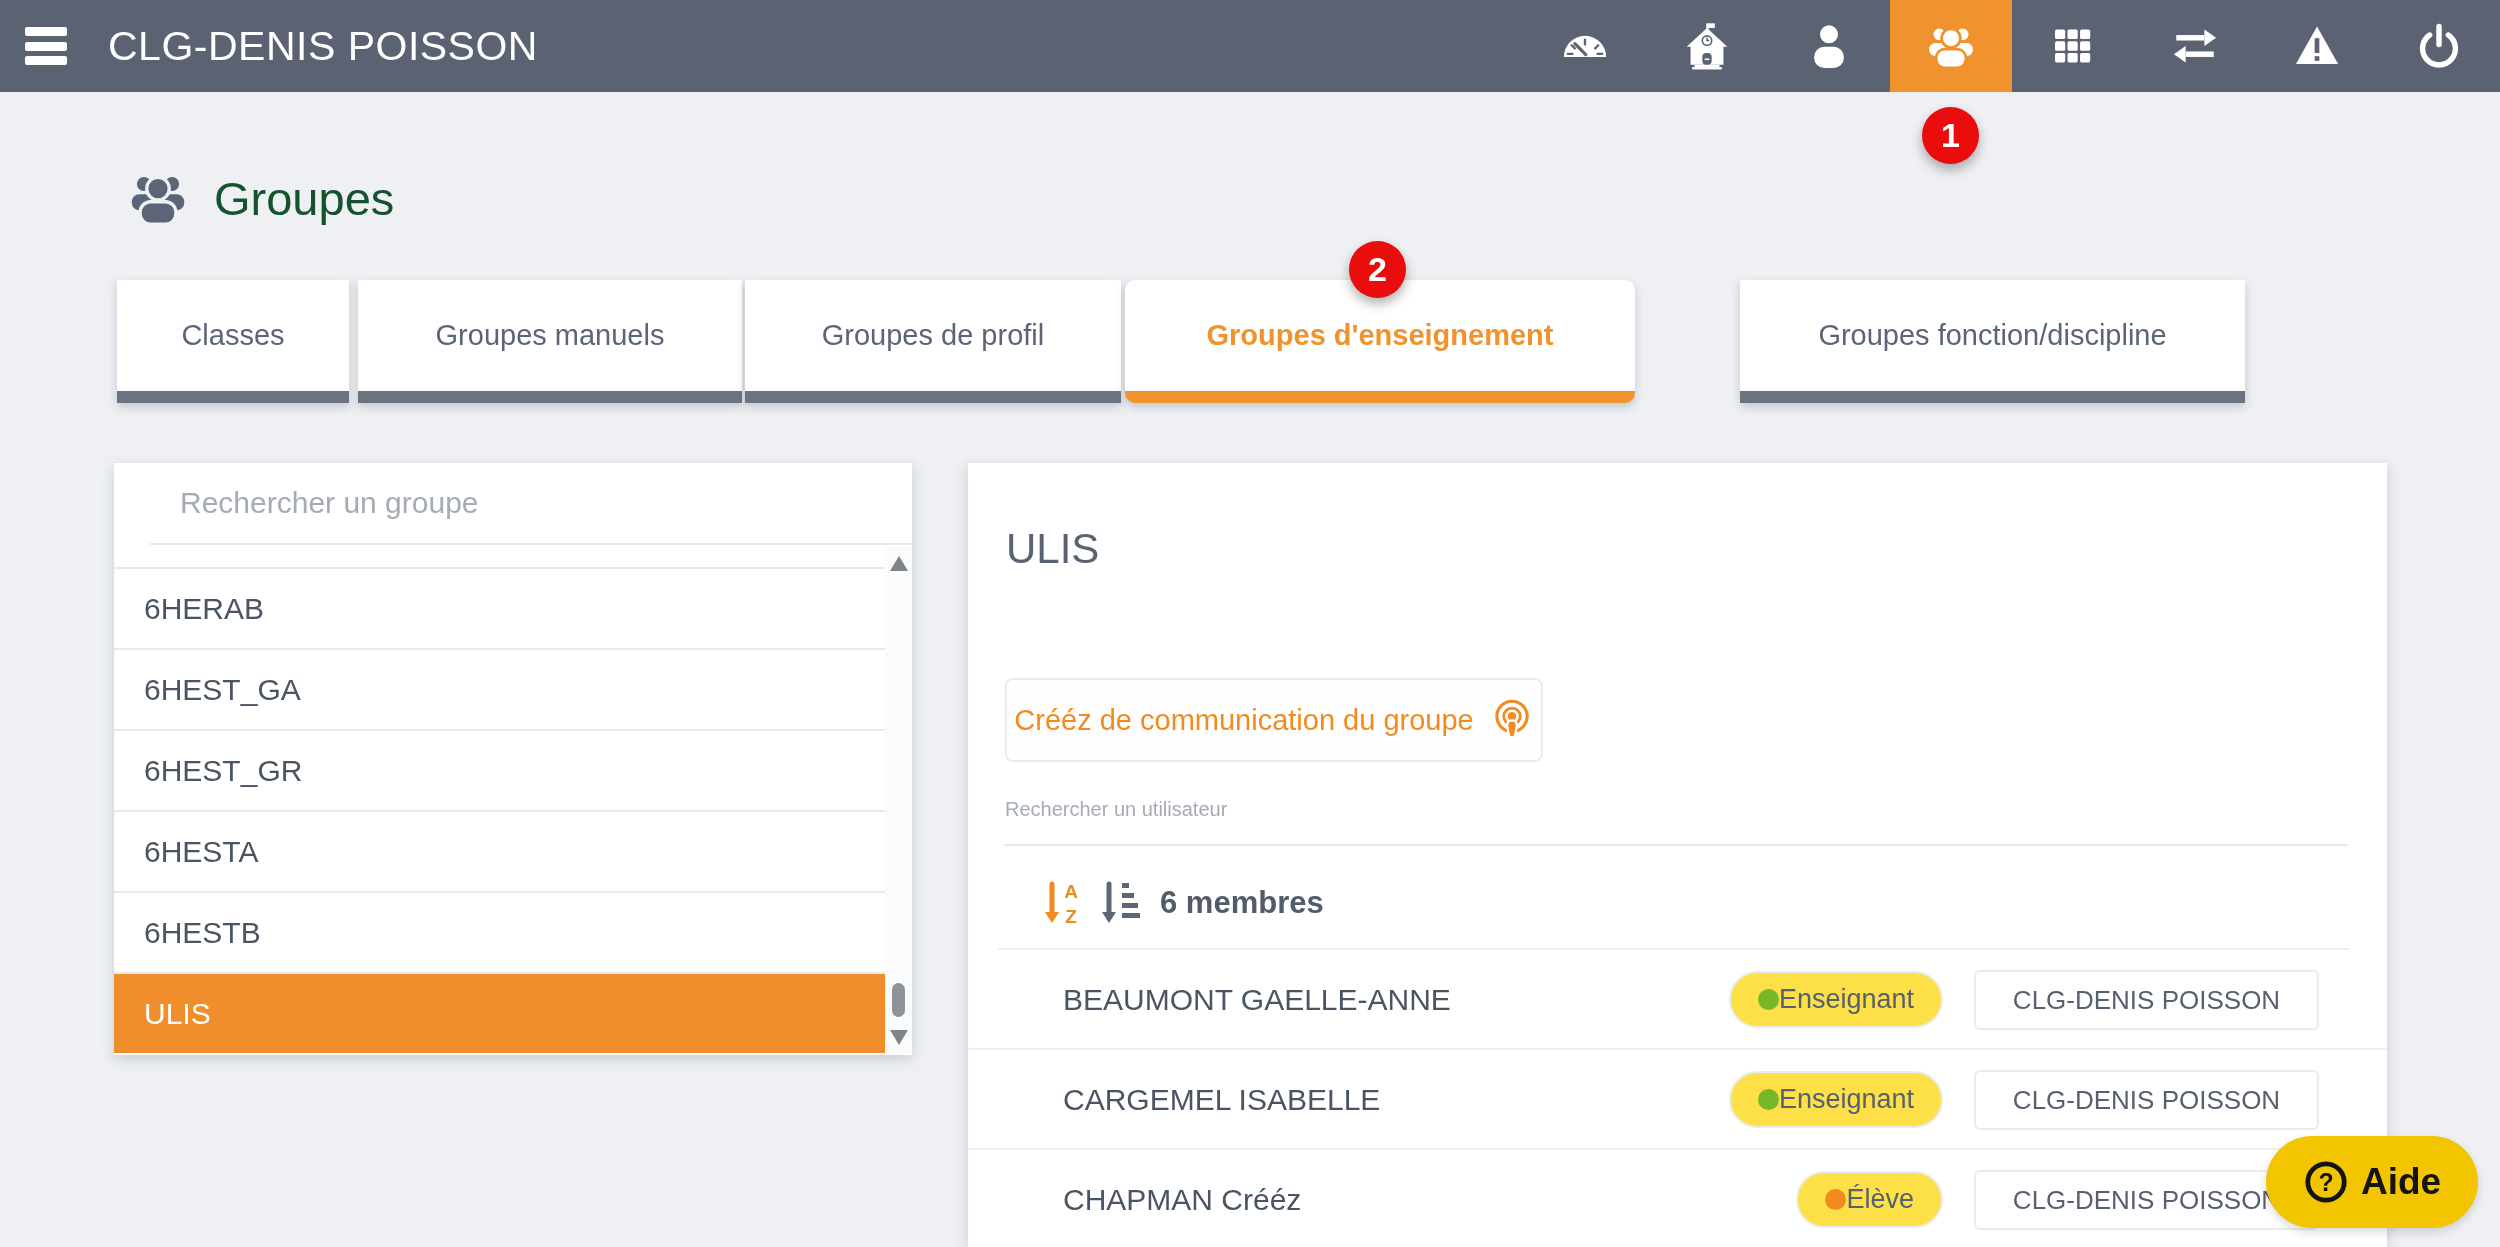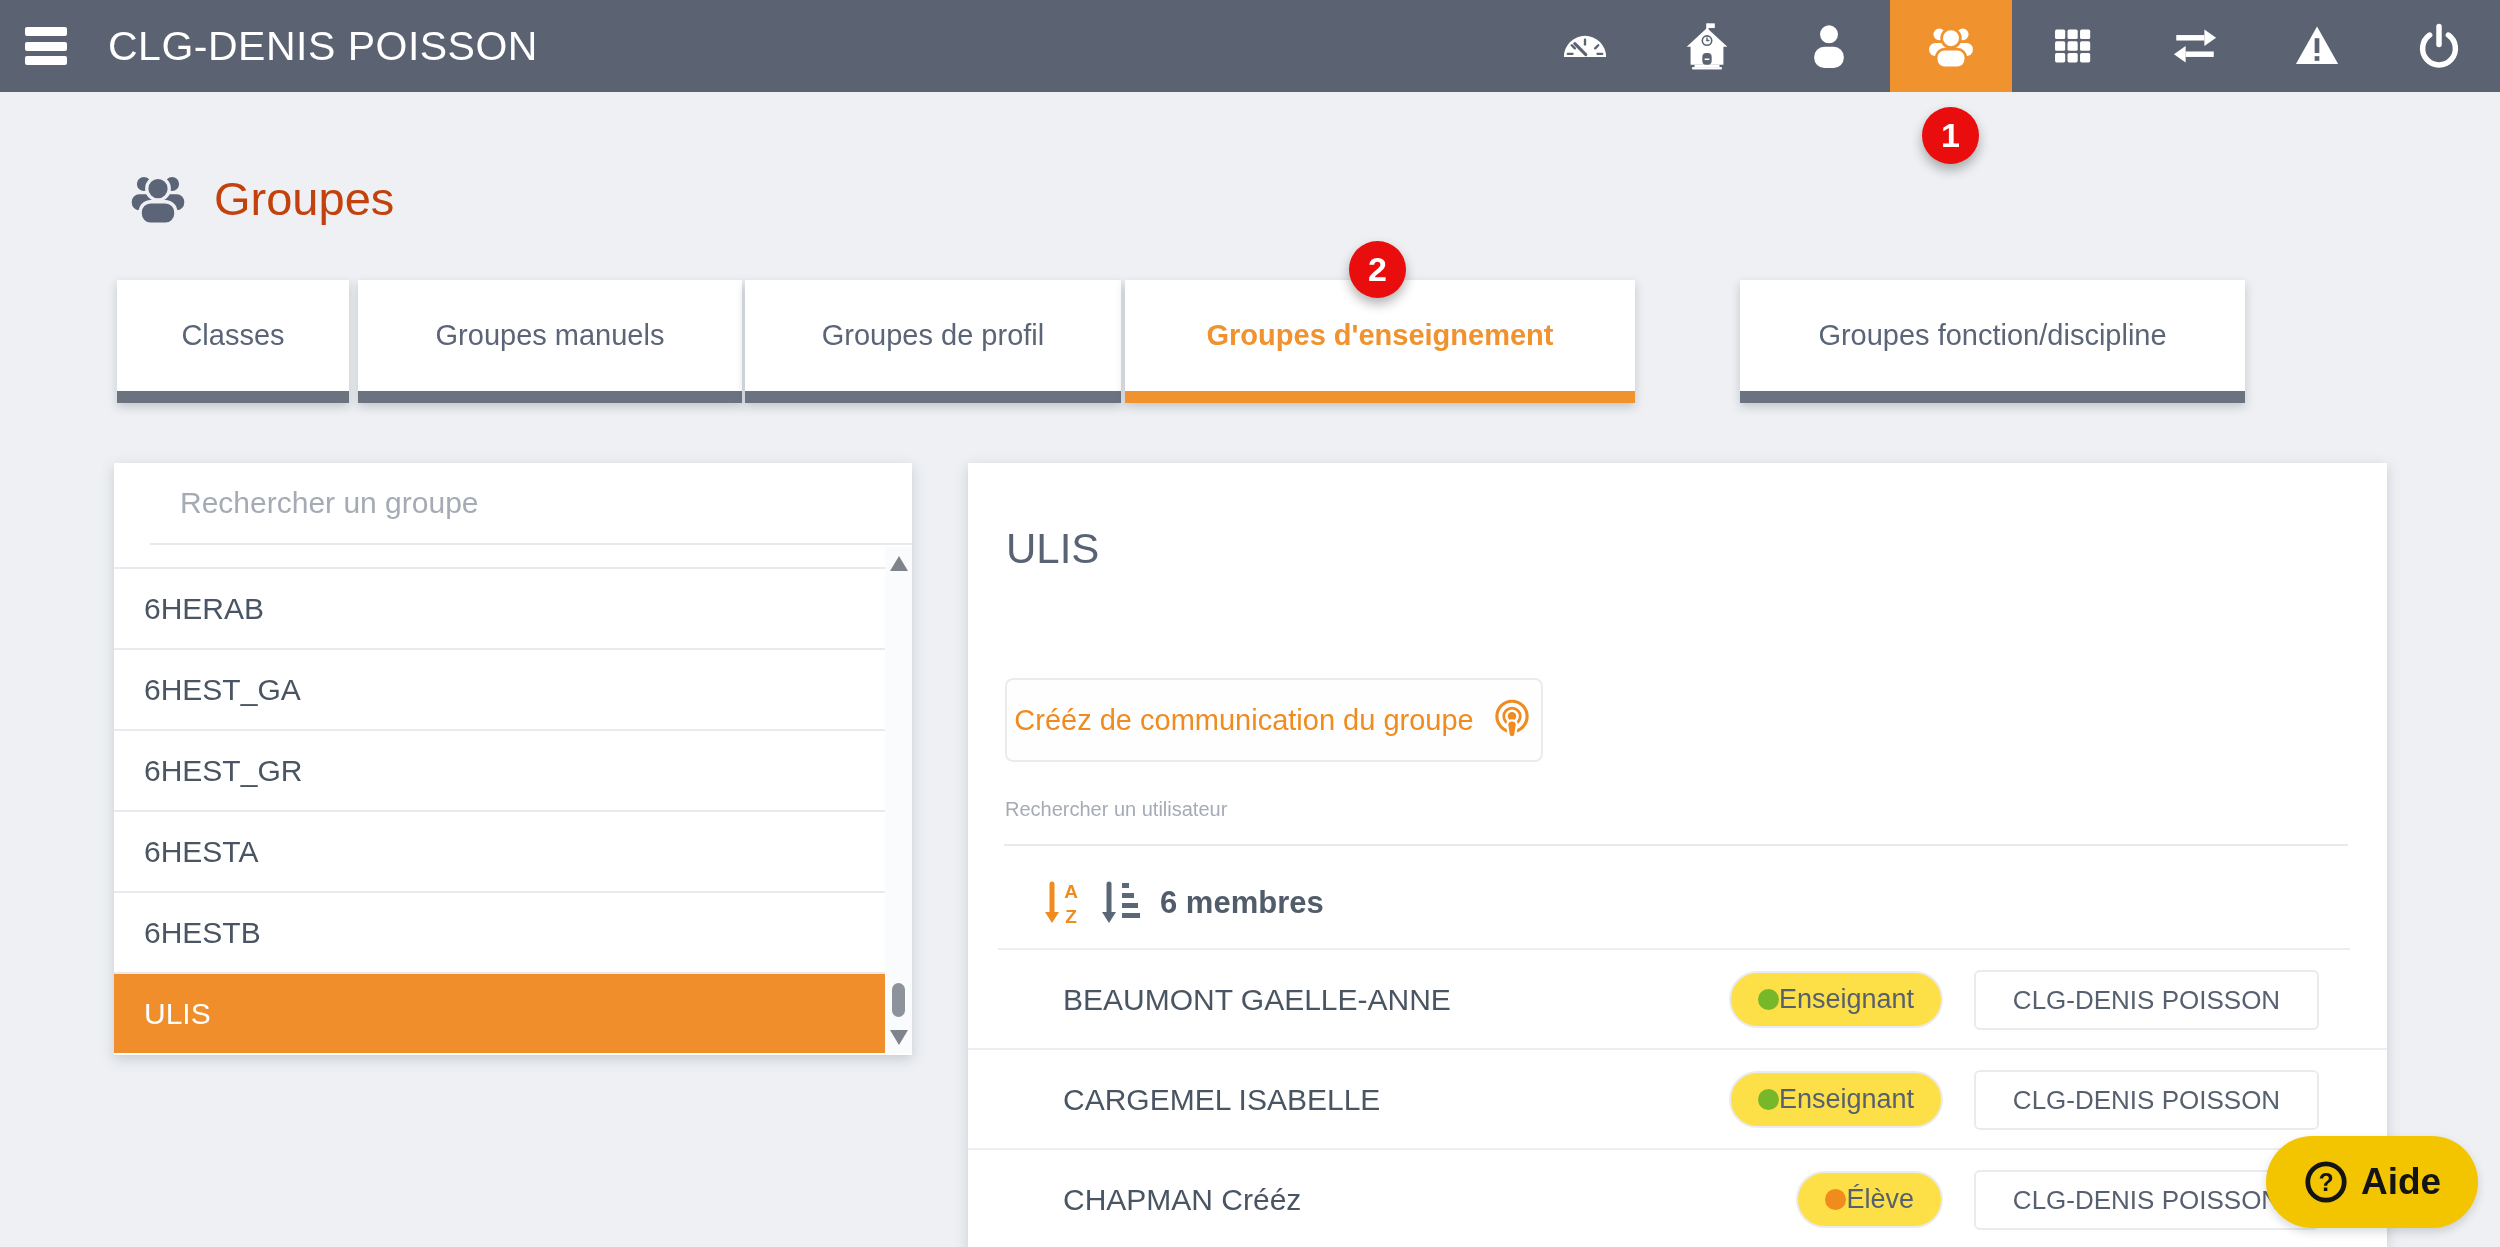--- a/index.html
+++ b/index.html
@@ -18,29 +18,29 @@
   .nav-item svg{ width:50px; height:50px; }
 
   
   .badge{ position:absolute; width:57px; height:57px; border-radius:50%; background:#e90d0e; color:#fff; font-size:34px; font-weight:700; display:flex; align-items:center; justify-content:center; box-shadow:0 6px 12px rgba(0,0,0,.30); z-index:30; }
   .badge-1{ left:1922px; top:107px; }
   .badge-2{ left:1349px; top:241px; }
 
   
   .page-heading{ position:absolute; left:128px; top:168px; display:flex; align-items:center; gap:26px; }
   .page-heading svg{ width:60px; height:60px; }
-  .page-heading h1{ font-size:47px; font-weight:400; color:#c2410c; }
+  .page-heading h1{ font-size:47px; font-weight:400; color:#14532d; }
 
   
   .tab{ position:absolute; top:280px; height:123px; background:#fff; border-bottom:12px solid #6b7280; box-shadow:0 4px 9px rgba(96,105,120,.30); display:flex; align-items:center; justify-content:center; font-size:29px; color:#5b6577; cursor:pointer; }
   .tab.active{ color:#f0922d; font-weight:700; border-bottom-color:#f0922d; }
   .tab-1{ left:117px;  width:232px; }
   .tab-2{ left:358px;  width:384px; }
   .tab-3{ left:745px;  width:376px; }
-  .tab-4{ left:1125px; width:510px; }
+  .tab-4{ left:1125px; width:510px;border-radius:10px; }
   .tab-5{ left:1740px; width:505px; }
 
   
   .left-card{ position:absolute; left:114px; top:463px; width:798px; height:592px; background:#fff; box-shadow:0 4px 12px rgba(100,110,125,.28); }
   .group-search{ height:82px; border-bottom:2px solid #e7e9ed;margin-left:36px; }
   .group-search input{ width:100%; height:100%; border:0; outline:none; padding:0 30px; font-size:30px; font-family:inherit; color:#4a5563; background:transparent; }
   .group-search input::placeholder{ color:#a5abb5; }
   .group-list{ position:absolute; left:0; top:84px; right:0; bottom:0; overflow:hidden; }
   .group-rows{ position:absolute; left:0; top:0; right:27px; }
   .group-row{ height:81px; border-bottom:2px solid #e8eaee; display:flex; align-items:center; padding-left:30px; font-size:30px; color:#4a5563; cursor:pointer; }

